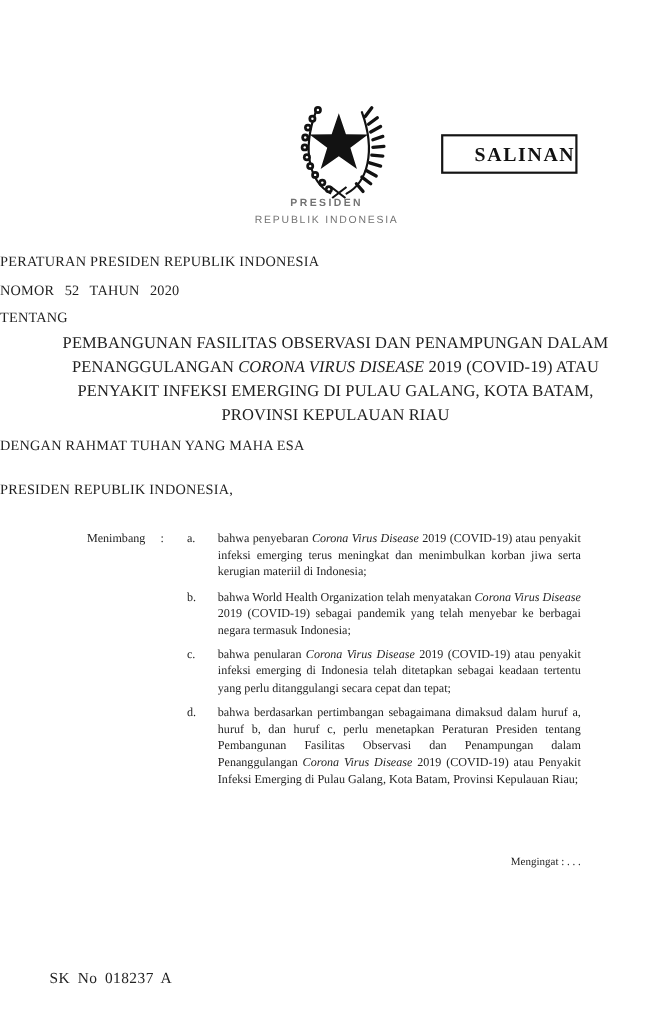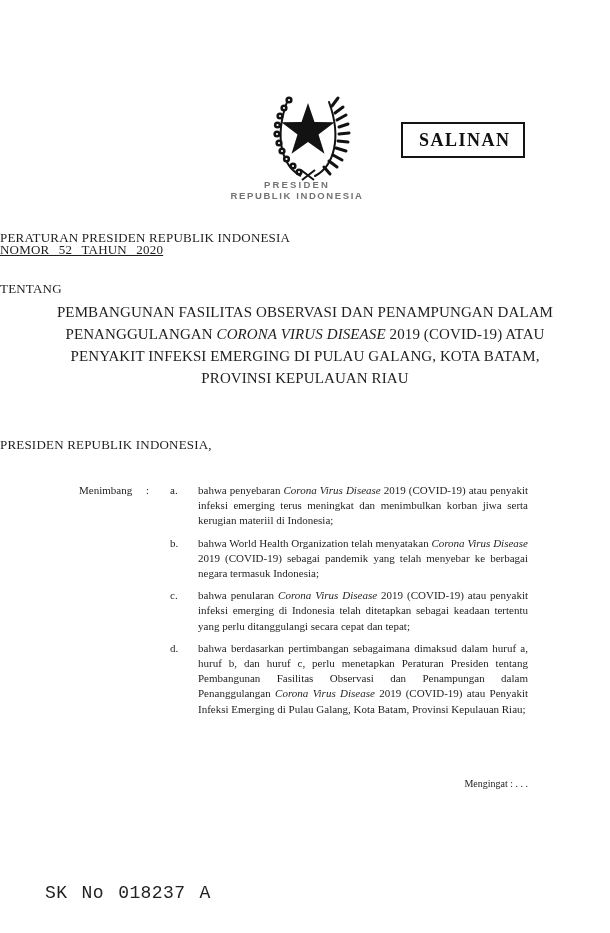--- a/index.html
+++ b/index.html
@@ -25,44 +25,44 @@
   .seal-caption {
     position: absolute; left: 217px; top: 179px; width: 160px;
     text-align: center;
     font-family: "Liberation Sans", "DejaVu Sans", sans-serif;
     color: #737373;
   }
   .seal-caption .l1 {
     font-size: 9.5px; font-weight: 700; letter-spacing: 2.2px;
   }
   .seal-caption .l2 {
-    font-size: 9.5px; font-weight: 700; letter-spacing: 1.6px; margin-top: 0;
+    font-size: 9.5px; font-weight: 400; letter-spacing: 1.6px; margin-top: 5px;
   }
 
   
   .stamp {
     position: absolute; left: 401px; top: 122px;
     width: 124px; height: 36px;
     border: 2.5px solid #141414;
     box-sizing: border-box;
-    display: flex; align-items: center; justify-content: flex-start;
+    display: flex; align-items: center; justify-content: flex-end;
     font-weight: 700; font-size: 18px; letter-spacing: 1.5px;
     color: #111;
     padding-left: 16px;
   }
 
   
   .center-line {
     position: absolute; left: 0; width: 610px;
     text-align: left;
     font-size: 13px; letter-spacing: 0.2px;
     white-space: nowrap;
   }
   .t-peraturan { top: 230px; }
-  .t-nomor    { top: 242px; word-spacing: 6px; text-decoration: underline; }
+  .t-nomor    { top: 256px; word-spacing: 6px; }
   .t-tentang  { top: 281px; }
   .t-invocation { top: 397px; }
   .t-issuer     { top: 437px; }
 
   .subject {
     position: absolute; left: 30px; top: 301px; width: 550px;
     text-align: center; font-size: 15px; line-height: 22px;
     letter-spacing: 0.1px;
   }
 
@@ -78,22 +78,22 @@
   }
   .ctext { text-align: justify; }
 
   .catchword {
     position: absolute; top: 778px; right: 82px;
     font-size: 10px;
   }
 
   .doc-code {
     position: absolute; left: 45px; top: 883px;
-    font-family: Liberation Mono, monospace;
-    font-size: 18px; letter-spacing: 0.4px; word-spacing: 3px;
+    font-family: Liberation Serif, serif;
+    font-size: 14px; letter-spacing: 0.4px; word-spacing: 3px;
     color: #222;
   }
 </style>
 </head>
 <body>
 
 <div class="page">
 
   <svg class="seal" viewBox="0 0 100 100" aria-hidden="true">
 
@@ -157,20 +157,21 @@
   <div class="center-line t-nomor">NOMOR 52 TAHUN 2020</div>
   <div class="center-line t-tentang">TENTANG</div>
 
   <div class="subject">
     <div><span>PEMBANGUNAN FASILITAS OBSERVASI DAN PENAMPUNGAN DALAM</span></div>
     <div><span>PENANGGULANGAN </span><em>CORONA VIRUS DISEASE</em><span> 2019 (COVID-19) ATAU</span></div>
     <div><span>PENYAKIT INFEKSI EMERGING DI PULAU GALANG, KOTA BATAM,</span></div>
     <div><span>PROVINSI KEPULAUAN RIAU</span></div>
   </div>
 
+  <div class="center-line t-invocation">DENGAN RAHMAT TUHAN YANG MAHA ESA</div>
   <div class="center-line t-issuer">PRESIDEN REPUBLIK INDONESIA,</div>
 
   <div class="consider-block">
     <div class="crow">
       <div class="clabel">Menimbang</div>
       <div class="ccolon">:</div>
       <div class="cletter">a.</div>
       <div class="ctext"><span>bahwa penyebaran </span><em>Corona Virus Disease</em><span> 2019 (COVID-19) atau penyakit infeksi emerging terus meningkat dan menimbulkan korban jiwa serta kerugian materiil di Indonesia;</span></div>
     </div>
     <div class="crow">

